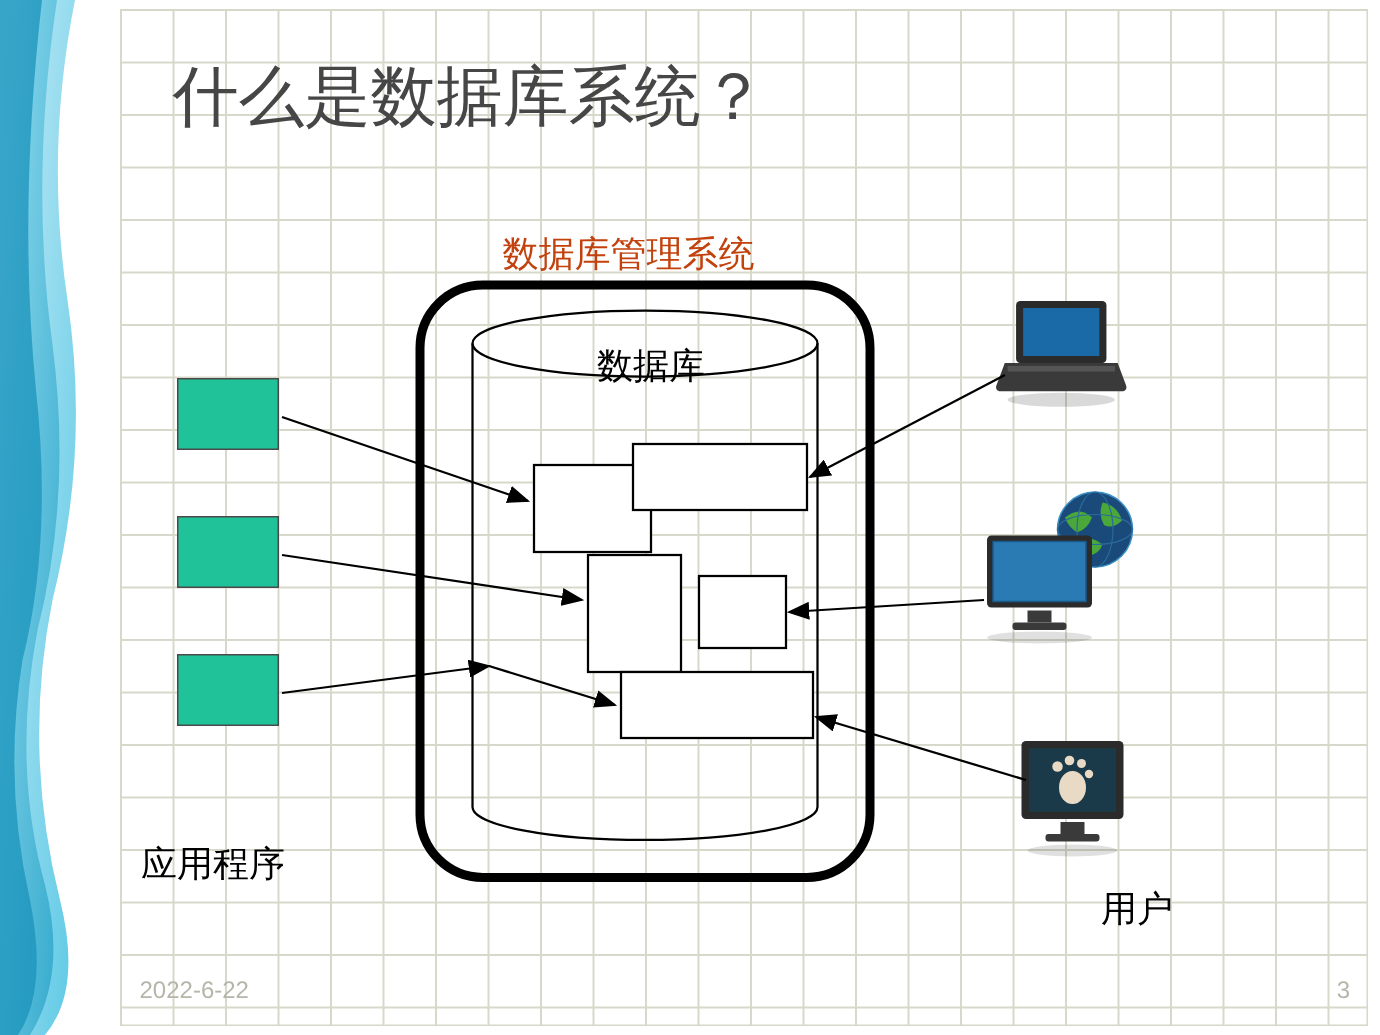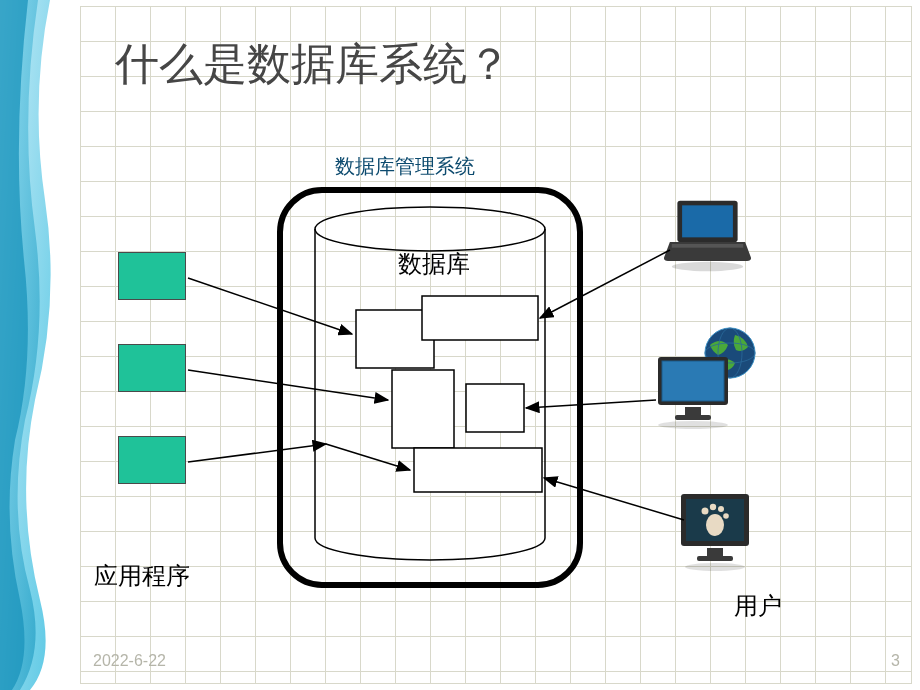--- a/index.html
+++ b/index.html
@@ -38,27 +38,27 @@
       top: 35px;
       font-size: 44px;
       color: #464646;
       font-weight: 400;
       font-family: Liberation Mono, monospace;
     }
     .dbms-label {
       position: absolute;
       left: 335px;
       top: 153px;
-      font-size: 20px;
-      color: #0c4a6e;
+      font-size: 24px;
+      color: #c2410c;
     }
     .db-label {
       position: absolute;
       left: 398px;
-      top: 248px;
+      top: 228px;
       font-size: 24px;
       color: #000;
     }
     .apps-label {
       position: absolute;
       left: 94px;
       top: 560px;
       font-size: 24px;
       color: #000;
     }

